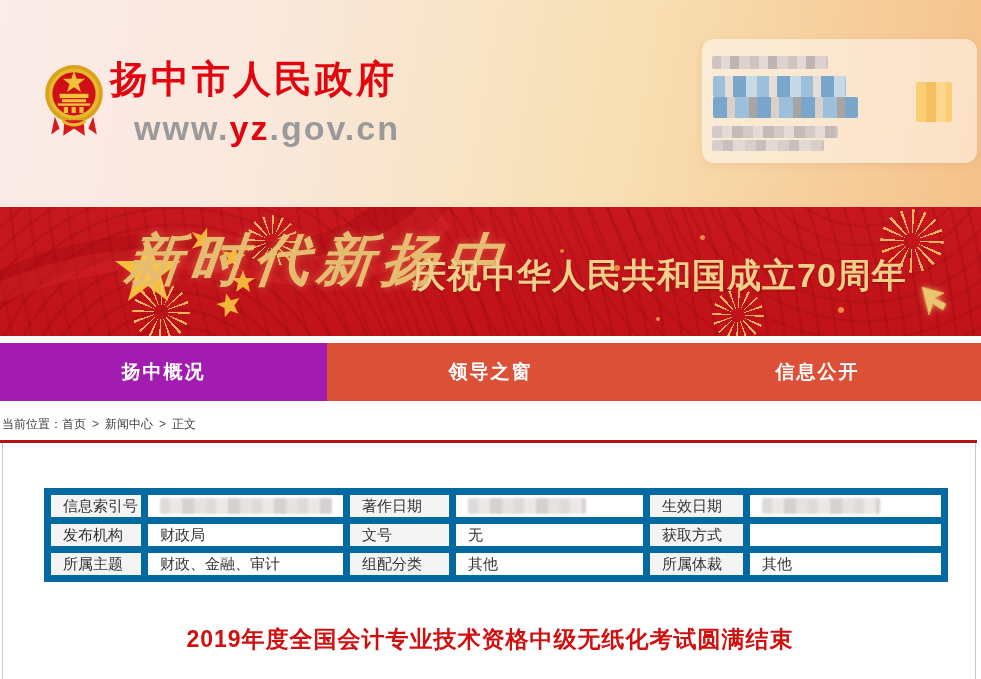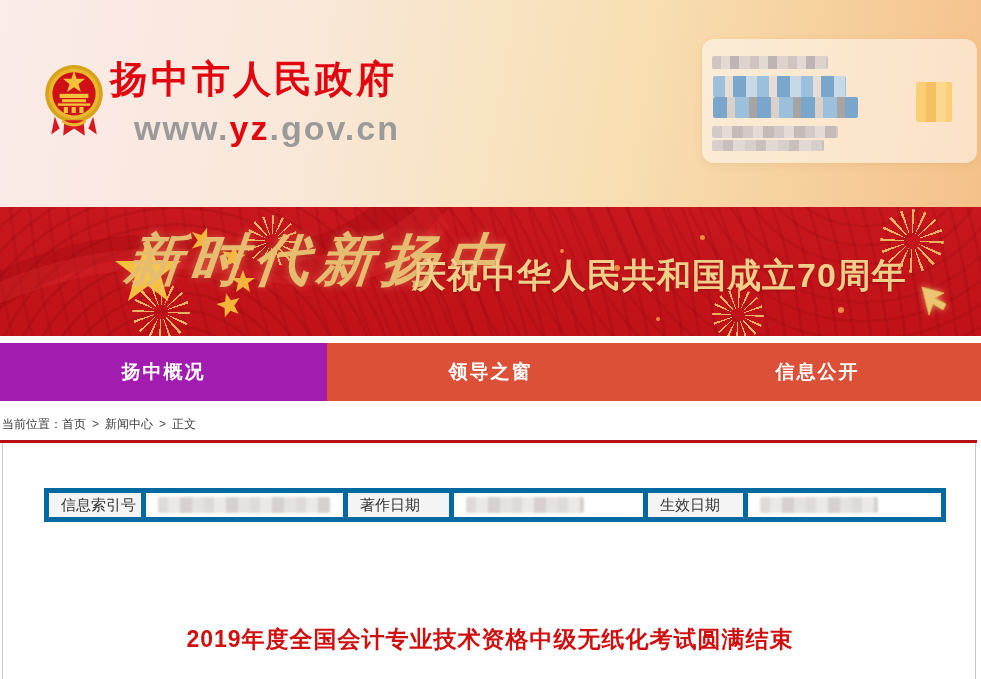--- a/index.html
+++ b/index.html
@@ -70,21 +70,21 @@
   .breadcrumb .crumb-link { cursor:pointer; }
   .breadcrumb .sep { margin:0 6px; color:#555; }
 
   
   .redline { position:absolute; left:0; top:440px; width:977px; height:3px; background:#b51211; }
   .content-box { position:absolute; left:2px; top:443px; width:974px; height:236px;
     background:#fff; border-left:1px solid #c9c9c9; border-right:1px solid #c9c9c9; }
 
   table.info { position:absolute; left:41px; top:45px; width:897px;
     border-collapse:collapse; table-layout:fixed; font-size:15px; color:#333; }
-  table.info td { border:5px solid #0369a1; height:29px; padding:0 6px 0 12px;
+  table.info td { border:7px solid #0369a1; height:29px; padding:0 6px 0 12px;
     white-space:nowrap; overflow:hidden;margin-top:20px; }
   table.info td.lbl { background:#f4f4f4; }
   .blurval { height:16px; border-radius:2px; filter:blur(1px);
     background:repeating-linear-gradient(90deg,#dedada 0 10px,#ece8e8 10px 22px,#d6d0d0 22px 34px,#e6e2e2 34px 46px); }
   .bv-long  { width:172px; }
   .bv-short { width:118px; }
 
   .article-title { position:absolute; left:0; top:181px; width:974px; text-align:center;
     font-size:23px; font-weight:bold; color:#d00f0f; letter-spacing:1px; }
 </style>
@@ -191,19 +191,35 @@
             </td>
         <td class="lbl">著作日期</td>
         <td>
               <div class="blurval bv-short"></div>
             </td>
         <td class="lbl">生效日期</td>
         <td>
               <div class="blurval bv-short"></div>
             </td>
       </tr>
+      <tr>
+        <td class="lbl">发布机构</td>
+        <td>财政局</td>
+        <td class="lbl">文号</td>
+        <td>无</td>
+        <td class="lbl">获取方式</td>
+        <td></td>
+      </tr>
+      <tr>
+        <td class="lbl">所属主题</td>
+        <td>财政、金融、审计</td>
+        <td class="lbl">组配分类</td>
+        <td>其他</td>
+        <td class="lbl">所属体裁</td>
+        <td>其他</td>
+      </tr>
     </tbody>
       </table>
 
     <div class="article-title">2019年度全国会计专业技术资格中级无纸化考试圆满结束</div>
   </div>
 
 </div>
 
 </body></html>

